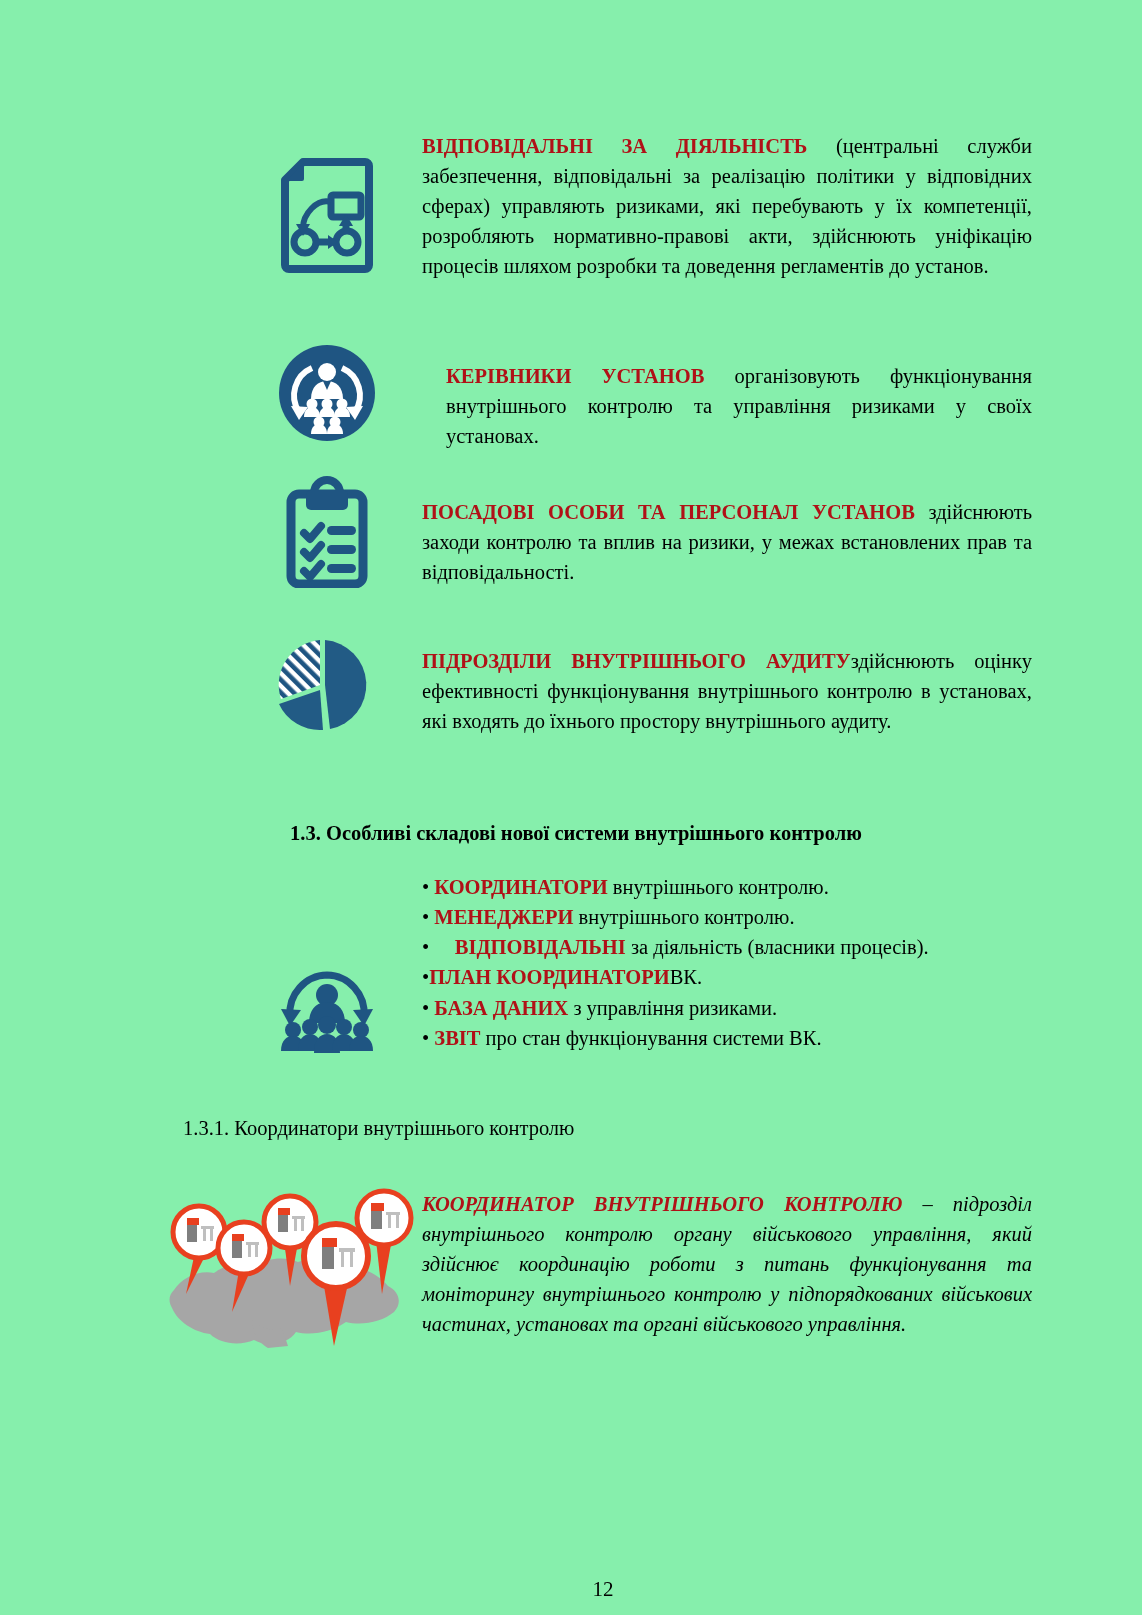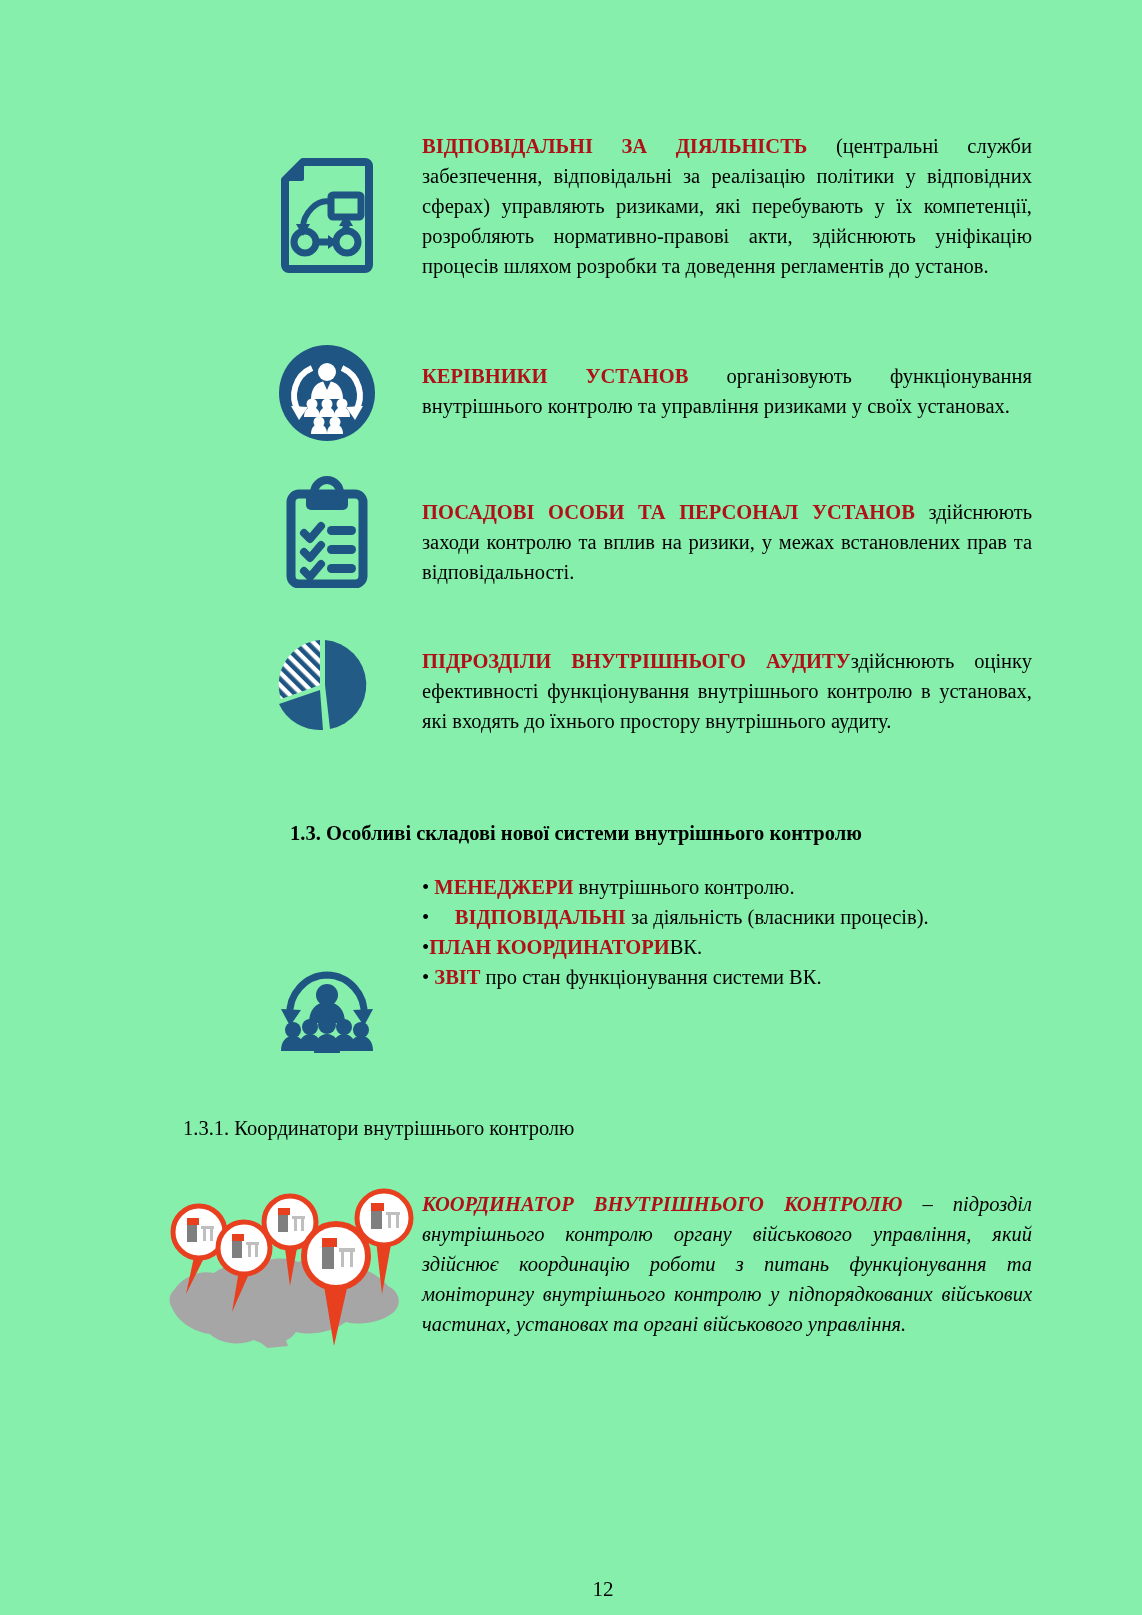--- a/index.html
+++ b/index.html
@@ -128,21 +128,21 @@
         <circle cx="41" cy="78" r="5.5" fill="#ffffff"></circle>
         <path d="M33 90 c0 -7 4 -10 8 -10 s8 3 8 10 z" fill="#ffffff"></path>
         <circle cx="57" cy="78" r="5.5" fill="#ffffff"></circle>
         <path d="M49 90 c0 -7 4 -10 8 -10 s8 3 8 10 z" fill="#ffffff"></path>
         <path d="M21 68 A30 30 0 0 1 34 24" fill="none" stroke="#ffffff" stroke-width="6"></path>
         <path d="M13 62 l8 14 l9 -13 z" fill="#ffffff"></path>
         <path d="M77 68 A30 30 0 0 0 64 24" fill="none" stroke="#ffffff" stroke-width="6"></path>
         <path d="M85 62 l-8 14 l-9 -13 z" fill="#ffffff"></path>
       </svg>
     </div>
-    <div class="text-cell" style="width:608px;">
+    <div class="text-cell" style="width:608px;margin-left:24px;">
       <p class="para"><span class="red">КЕРІВНИКИ УСТАНОВ</span><span class="blk"> організовують функціонування внутрішнього контролю та управління ризиками у своїх установах.</span></p>
     </div>
   </div>
 
   <div class="row" style="left:232px; top:476px; width:800px;">
     <div class="icon-cell" style="width:190px; padding-top:0px;">
       <svg width="100" height="112" viewBox="0 0 100 112">
         <path d="M22 18 H78 a8 8 0 0 1 8 8 V100 a8 8 0 0 1 -8 8 H22 a8 8 0 0 1 -8 -8 V26 a8 8 0 0 1 8 -8 Z" fill="none" stroke="#1F5582" stroke-width="9"></path>
         <path d="M37 17 a13 13 0 0 1 26 0" fill="none" stroke="#1F5582" stroke-width="8"></path>
         <rect x="29" y="14" width="42" height="20" rx="5" fill="#1F5582"></rect>
@@ -198,23 +198,25 @@
         <circle cx="54" cy="71" r="9" fill="#1F5582"></circle>
         <path d="M41 99 c0 -13 6 -19 13 -19 s13 6 13 19 z" fill="#1F5582"></path>
         <circle cx="71" cy="73" r="8" fill="#1F5582"></circle>
         <path d="M59 97 c0 -12 6 -17 12 -17 s12 5 12 17 z" fill="#1F5582"></path>
         <circle cx="88" cy="76" r="8" fill="#1F5582"></circle>
         <path d="M76 97 c0 -11 6 -15 12 -15 s12 4 12 15 z" fill="#1F5582"></path>
       </svg>
     </div>
     <div class="text-cell" style="width:608px;">
       <ul class="bullets">
+        <li><span>•</span> <span class="red">КООРДИНАТОРИ</span><span class="blk"> внутрішнього контролю.</span></li>
         <li><span>•</span> <span class="red">МЕНЕДЖЕРИ</span><span class="blk"> внутрішнього контролю.</span></li>
         <li><span>•</span>&nbsp;&nbsp;&nbsp;&nbsp; <span class="red">ВІДПОВІДАЛЬНІ</span><span class="blk"> за діяльність (власники процесів).</span></li>
         <li><span>•</span><span class="red">ПЛАН КООРДИНАТОРИ</span><span class="blk">ВК.</span></li>
+        <li><span>•</span> <span class="red">БАЗА ДАНИХ</span><span class="blk"> з управління ризиками.</span></li>
         <li><span>•</span> <span class="red">ЗВІТ</span><span class="blk"> про стан функціонування системи ВК.</span></li>
       </ul>
     </div>
   </div>
 
   <div class="h-sub3" style="left:183px; top:1117px;">1.3.1. Координатори внутрішнього контролю</div>
 
   <div class="row" style="left:150px; top:1160px; width:882px;">
     <div class="icon-cell" style="width:272px; padding-top:10px;">
       <svg width="260" height="180" viewBox="0 0 260 180">

